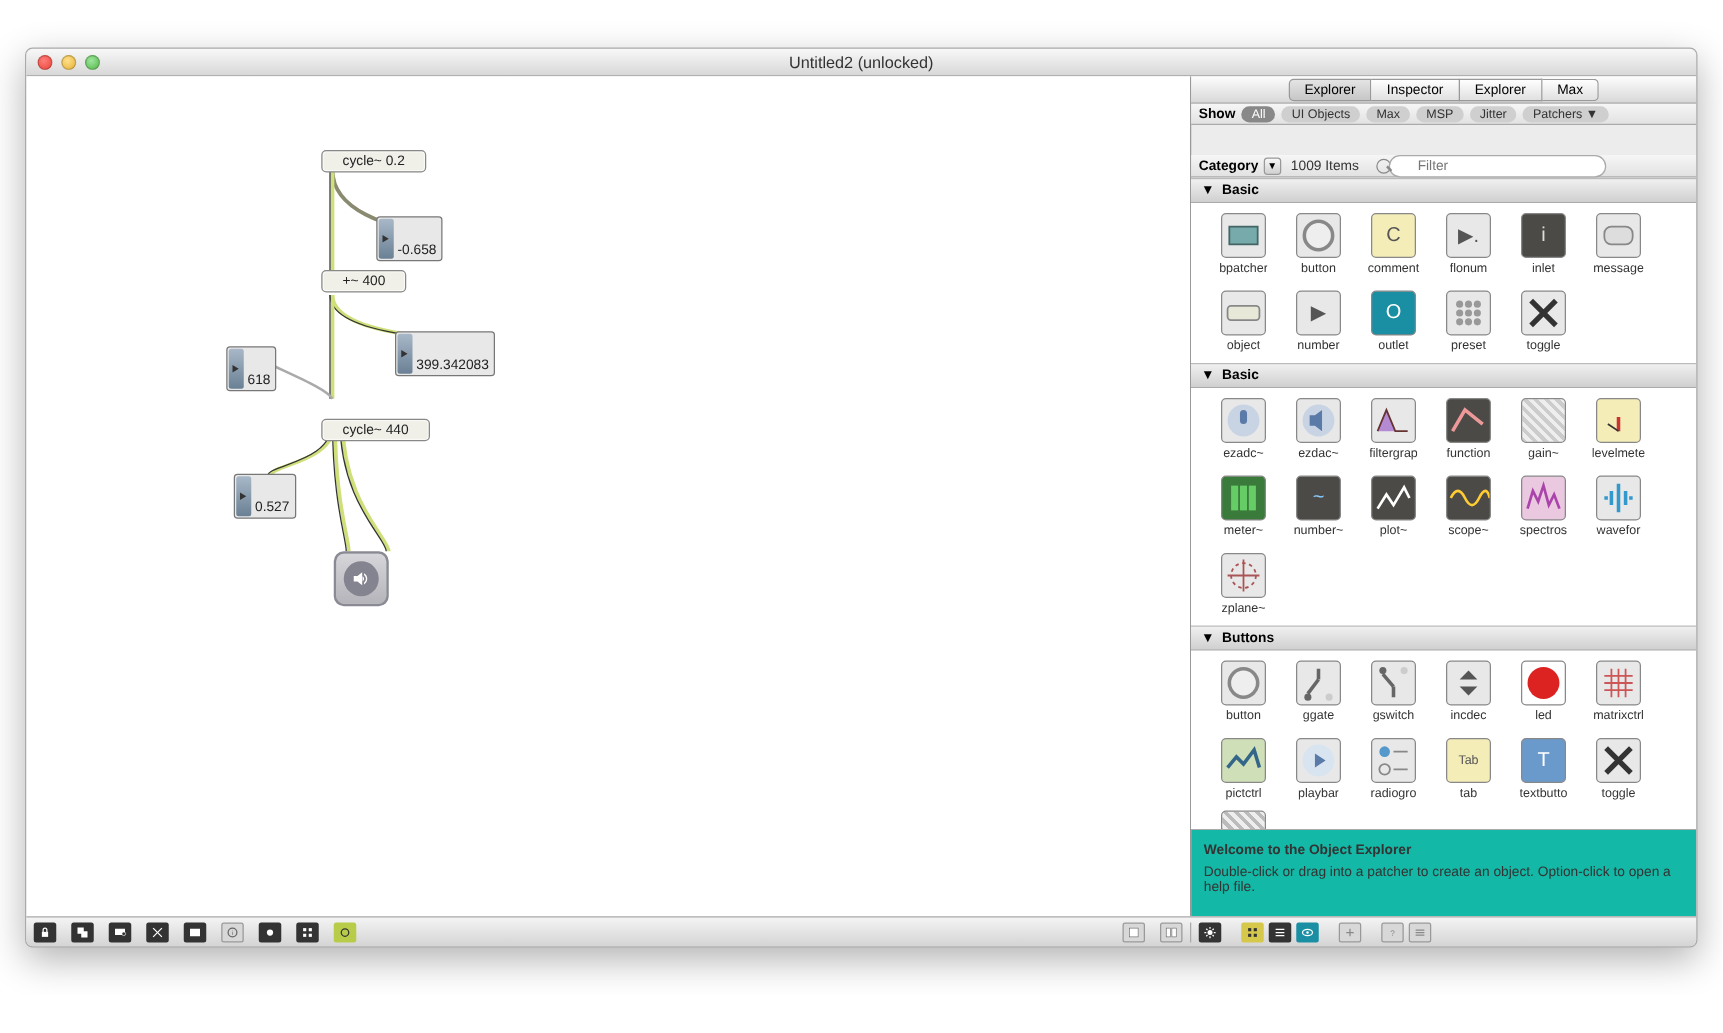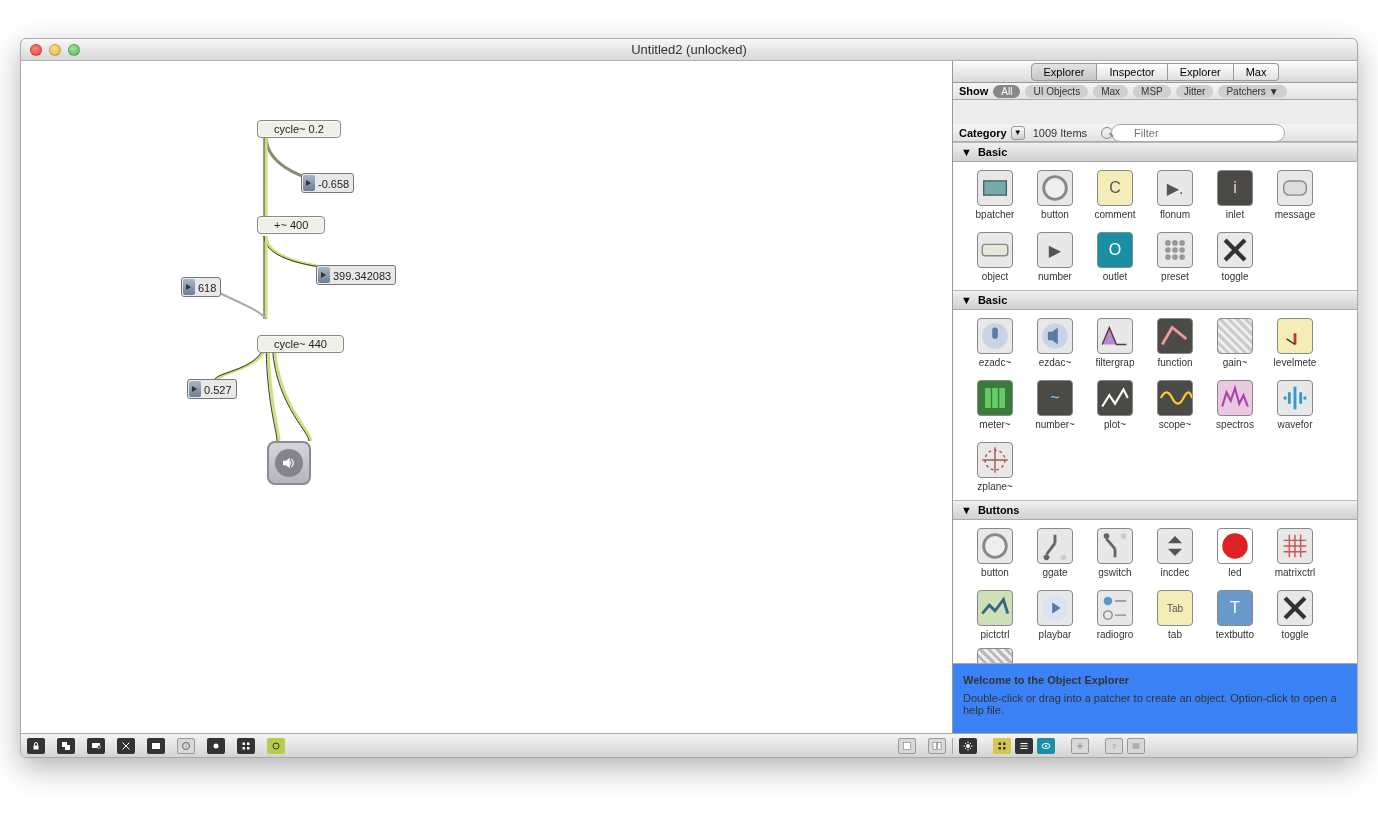--- a/index.html
+++ b/index.html
@@ -8,21 +8,21 @@
 .titlebar { height: 22px; background: linear-gradient(#f8f8f8, #d8d8d8); border-bottom: 1px solid #b0b0b0; display: flex; align-items: center; position: relative; border-radius: 6px 6px 0 0; }
 .traffic { display: flex; gap: 7px; margin-left: 9px; }
 .dot { width: 12px; height: 12px; border-radius: 50%; border: 0.5px solid rgba(0,0,0,0.2); }
 .dot.red { background: radial-gradient(circle at 40% 35%, #ff7f79, #e9453b); }
 .dot.yellow { background: radial-gradient(circle at 40% 35%, #ffe08a, #e6b23a); }
 .dot.green { background: radial-gradient(circle at 40% 35%, #9fe59f, #55b948); }
 .title { position: absolute; left: 0; right: 0; text-align: center; font-size: 13px; color: #333; }
 .content { flex: 1; display: flex; overflow: hidden; }
 .patcher { flex: 1; background: #fff; position: relative; background-image: radial-gradient(circle, #ddd 0.5px, transparent 0.5px); background-size: 14px 14px; }
 .obj { position: absolute; background: #f0f0e8; border: 1px solid #888; border-radius: 4px; padding: 2px 16px; font-family: Arial, sans-serif; font-size: 11px; color: #222; box-shadow: inset 0 0 0 1px rgba(255,255,255,0.6); }
-.numbox { position: absolute; background: #e8e8e8; border: 1px solid #777; border-radius: 3px; padding: 4px 4px 2px 16px; font-family: Arial, sans-serif; font-size: 11px; color: #222; }
+.numbox { position: absolute; background: #e8e8e8; border: 1px solid #777; border-radius: 3px; padding: 20px 4px 2px 16px; font-family: Arial, sans-serif; font-size: 11px; color: #222; }
 .numbox::before { content: ""; position: absolute; left: 1px; top: 1px; bottom: 1px; width: 12px; background: linear-gradient(#a8b8c8, #6a8094); border-radius: 2px; }
 .numbox .tri { position: absolute; left: 4px; top: 50%; transform: translateY(-50%); width: 0; height: 0; border-left: 5px solid #333; border-top: 3px solid transparent; border-bottom: 3px solid transparent; }
 .ezdac { position: absolute; width: 44px; height: 44px; background: linear-gradient(#d6d6da, #b4b4ba); border: 2px solid #8a8a94; border-radius: 8px; display: flex; align-items: center; justify-content: center; }
 .ezdac .spk { width: 28px; height: 28px; background: #848490; border-radius: 50%; display:flex; align-items:center; justify-content:center; color:#fff; }
 svg.cables { position: absolute; top: 0; left: 0; width: 100%; height: 100%; pointer-events: none; }
 
 .sidebar { width: 405px; border-left: 1px solid #999; display: flex; flex-direction: column; background: #ececec; }
 .tabbar { height: 22px; background: linear-gradient(#fdfdfd, #d8d8d8); border-bottom: 1px solid #999; display: flex; align-items: center; justify-content: center; gap: 0; }
 .tabbtn { height: 18px; padding: 0 12px; font-size: 11px; background: linear-gradient(#fefefe, #e0e0e0); border: 1px solid #999; display: flex; align-items: center; cursor: pointer; }
 .tabbtn:first-child { border-radius: 4px 0 0 4px; }
@@ -40,21 +40,21 @@
 .search-wrap { position: relative; flex: 1; padding-left: 16px; }
 .search-wrap::before { content: ""; position: absolute; left: 6px; top: 50%; transform: translateY(-50%); width: 10px; height: 10px; border: 1.5px solid #888; border-radius: 50%; }
 .search-wrap::after { content: ""; position: absolute; left: 14px; top: 60%; width: 5px; height: 1.5px; background: #888; transform: rotate(45deg); }
 
 .panel { flex: 1; overflow-y: auto; background: #fff; }
 .section-h { height: 20px; background: linear-gradient(#f0f0f0, #d0d0d0); border-top: 1px solid #bbb; border-bottom: 1px solid #aaa; display: flex; align-items: center; padding: 0 8px; font-weight: bold; font-size: 11px; gap: 6px; }
 .grid { padding: 8px 14px; display: grid; grid-template-columns: repeat(6, 56px); gap: 12px 4px; }
 .cell { display: flex; flex-direction: column; align-items: center; gap: 3px; cursor: pointer; }
 .ico { width: 36px; height: 36px; background: #e8e8e8; border: 1px solid #888; border-radius: 4px; display: flex; align-items: center; justify-content: center; font-size: 16px; color: #555; position:relative; overflow:hidden; }
 .lbl { font-size: 10px; color: #333; text-align: center; max-width: 56px; overflow: hidden; text-overflow: ellipsis; white-space: nowrap; }
-.info { border-top: 1px solid #aaa; background: #3b82f6; padding: 10px; font-size: 11px; color: #333; min-height: 70px; }
+.info { border-top: 1px solid #aaa; background: #14b8a6; padding: 10px; font-size: 11px; color: #333; min-height: 70px; }
 .info b { display: block; margin-bottom: 6px; }
 
 .bottombar { height: 24px; background: linear-gradient(#f4f4f4, #d4d4d4); border-top: 1px solid #aaa; display: flex; align-items: center; }
 .bb-left { flex: 1; display: flex; align-items: center; padding: 0 6px; gap: 12px; }
 .bb-right { display: flex; align-items: center; padding: 0 6px; gap: 4px; border-left: 1px solid #aaa; width: 405px; }
 .ticon { width: 18px; height: 16px; background: #333; border-radius: 2px; cursor: pointer; display:flex; align-items:center; justify-content:center; }
 .ticon.light { background: #d8d8d8; border:1px solid #999; }
 .ticon svg { width:12px; height:12px; }
 .ico.c-yel { background: #f4edb8; }
 .ico.c-dark { background: #4b4a46; }

